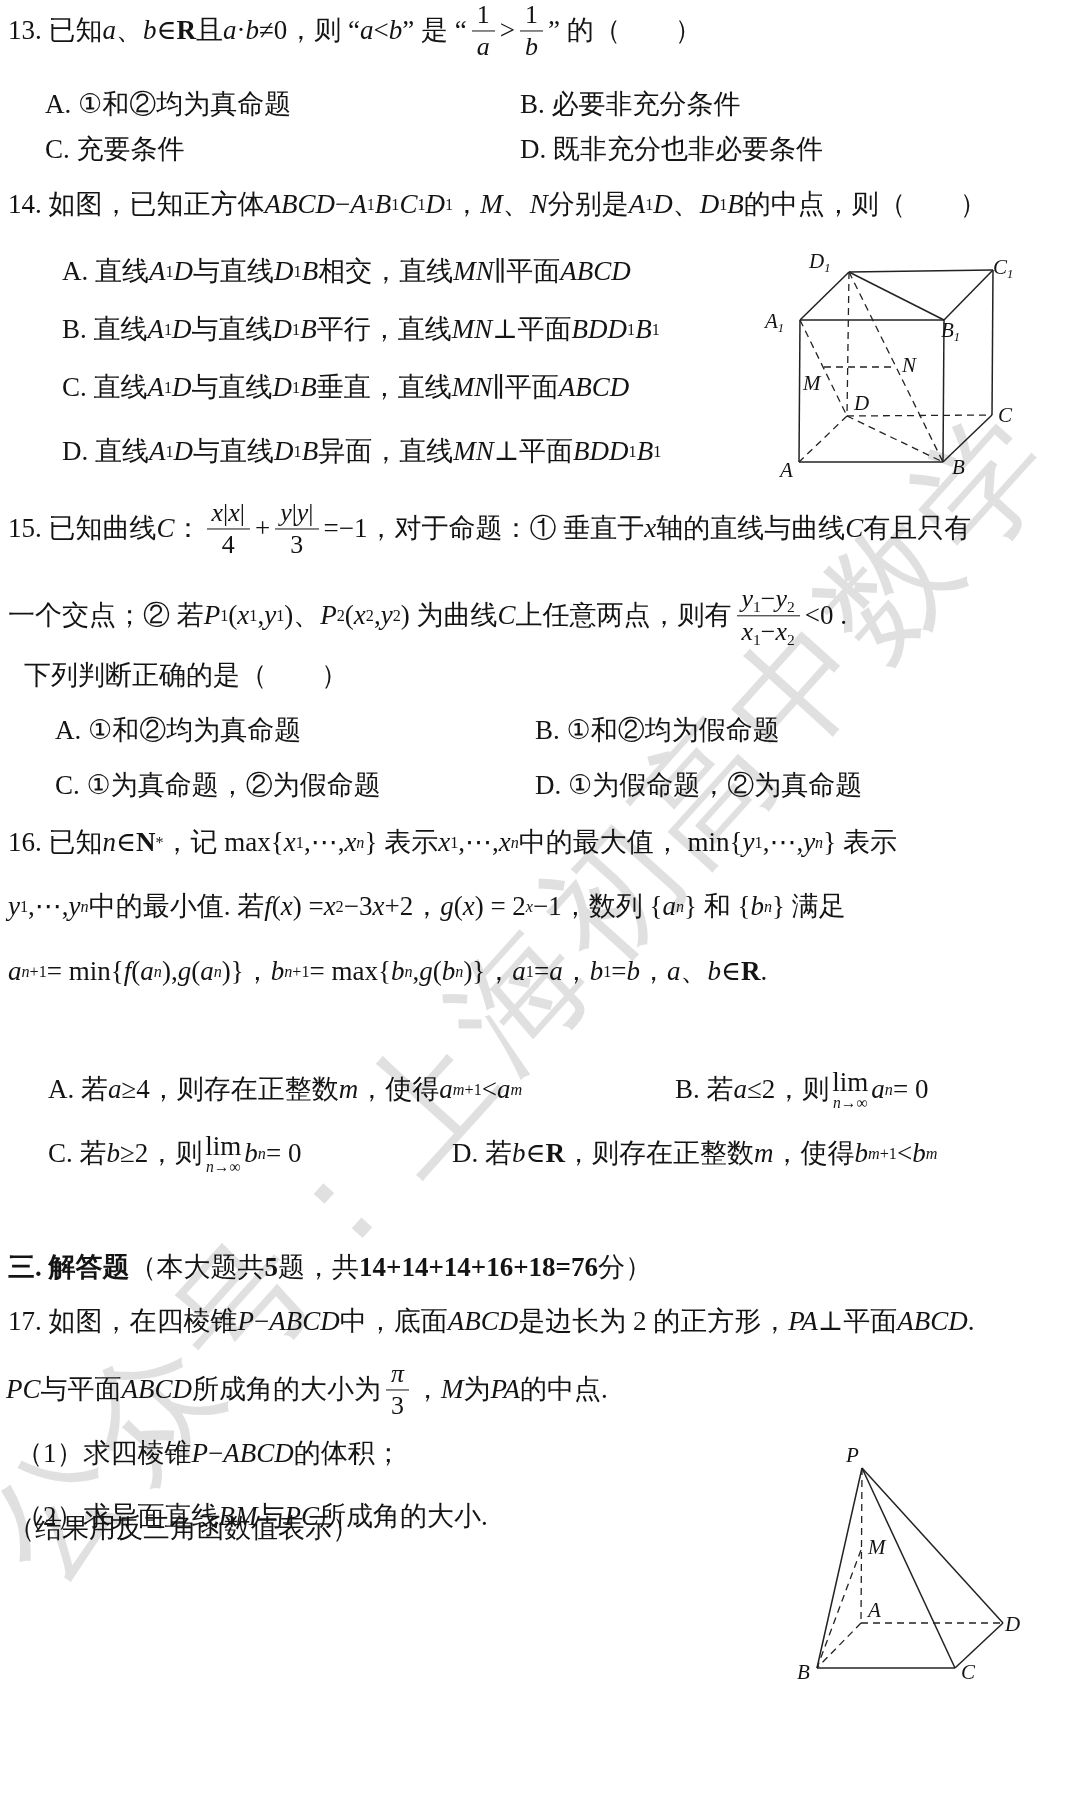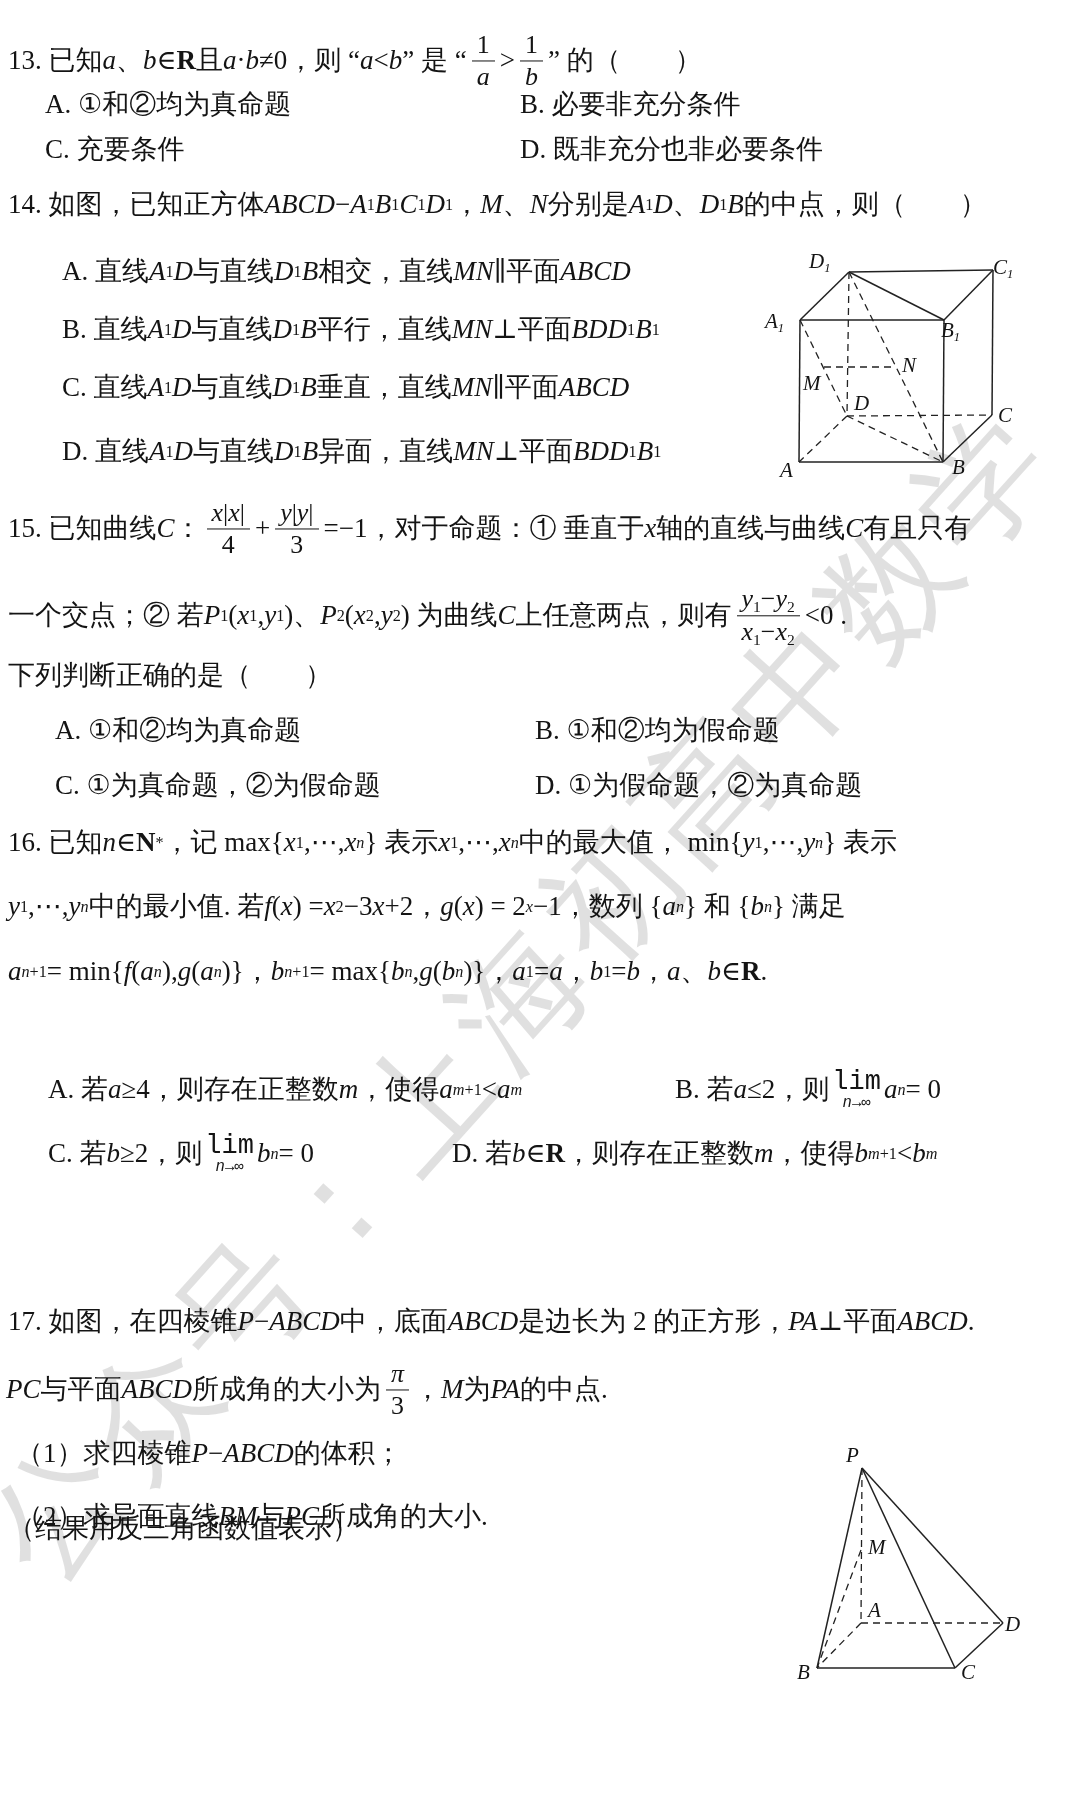--- a/index.html
+++ b/index.html
@@ -25,21 +25,21 @@
   .frac{
     display:inline-flex;flex-direction:column;align-items:center;
     vertical-align:middle;margin:0 5px;line-height:1.12;font-size:0.96em;
   }
   .frac .num{display:block;padding:0 5px 1px;border-bottom:1.6px solid #141414;}
   .frac .den{display:block;padding:1px 5px 0;}
   .ssub{font-size:0.6em;vertical-align:-0.3em;line-height:1;}
   .ssup{font-size:0.6em;vertical-align:0.5em;line-height:1;}
   .lim{
     display:inline-flex;flex-direction:column;align-items:center;
-    vertical-align:-0.55em;line-height:0.95;margin:16px 3px;font-family:Liberation Mono, monospace;
+    vertical-align:-0.55em;line-height:0.95;margin:16px 3px;
   }
   .lim .limtop{display:block;}
   .lim .limunder{display:block;font-size:0.58em;}
   .fig{position:absolute;z-index:2;}
   .fig svg{position:absolute;left:0;top:0;}
   .figlabel{
     position:absolute;font-size:21px;font-style:italic;
     white-space:nowrap;line-height:1;z-index:3;
   }
   #watermark{
@@ -51,21 +51,21 @@
     font-family:"Liberation Serif","DejaVu Serif",serif;
   }
 </style>
 </head>
 <body>
 
 <div id="page">
 
   <div id="watermark">公众号：上海初高中数学</div>
 
-  <div class="line" style="left:8px;top:61px">13. 已知 <span class="it">a</span>、<span class="it">b</span>∈<span class="bd">R</span> 且 <span class="it">a</span>·<span class="it">b</span>≠0，则 “<span class="it">a</span>&lt;<span class="it">b</span>” 是 “<span class="frac">
+  <div class="line" style="left:8px;top:31px">13. 已知 <span class="it">a</span>、<span class="it">b</span>∈<span class="bd">R</span> 且 <span class="it">a</span>·<span class="it">b</span>≠0，则 “<span class="it">a</span>&lt;<span class="it">b</span>” 是 “<span class="frac">
         <span class="num">1</span>
         <span class="den"><span class="it">a</span></span>
       </span>&gt;<span class="frac">
         <span class="num">1</span>
         <span class="den"><span class="it">b</span></span>
       </span>” 的（　　）</div>
   <div class="line" style="left:45px;top:105px">A. ①和②均为真命题</div>
   <div class="line" style="left:520px;top:105px">B. 必要非充分条件</div>
   <div class="line" style="left:45px;top:150px">C. 充要条件</div>
   <div class="line" style="left:520px;top:150px">D. 既非充分也非必要条件</div>
@@ -116,40 +116,41 @@
         <span class="num"><span class="it">x</span>|<span class="it">x</span>|</span>
         <span class="den">4</span>
       </span>+<span class="frac">
         <span class="num"><span class="it">y</span>|<span class="it">y</span>|</span>
         <span class="den">3</span>
       </span>=−1，对于命题：① 垂直于 <span class="it">x</span> 轴的直线与曲线 <span class="it">C</span> 有且只有</div>
   <div class="line" style="left:8px;top:616px">一个交点；② 若 <span class="it">P</span><span class="ssub">1</span>(<span class="it">x</span><span class="ssub">1</span>, <span class="it">y</span><span class="ssub">1</span>)、 <span class="it">P</span><span class="ssub">2</span>(<span class="it">x</span><span class="ssub">2</span>, <span class="it">y</span><span class="ssub">2</span>) 为曲线 <span class="it">C</span> 上任意两点，则有<span class="frac">
         <span class="num"><span class="it">y</span><span class="ssub">1</span>−<span class="it">y</span><span class="ssub">2</span></span>
         <span class="den"><span class="it">x</span><span class="ssub">1</span>−<span class="it">x</span><span class="ssub">2</span></span>
       </span>&lt;0 .</div>
-  <div class="line" style="left:8px;top:676px">下列判断正确的是（　　）</div>
+  <div class="line" style="left:24px;top:676px">下列判断正确的是（　　）</div>
   <div class="line" style="left:55px;top:731px">A. ①和②均为真命题</div>
   <div class="line" style="left:535px;top:731px">B. ①和②均为假命题</div>
   <div class="line" style="left:55px;top:786px">C. ①为真命题，②为假命题</div>
   <div class="line" style="left:535px;top:786px">D. ①为假命题，②为真命题</div>
 
   <div class="line" style="left:8px;top:843px">16. 已知 <span class="it">n</span>∈<span class="bd">N</span><span class="ssup">*</span>，记 max{<span class="it">x</span><span class="ssub">1</span>,⋯,<span class="it">x</span><span class="ssub"><span class="it">n</span></span>} 表示 <span class="it">x</span><span class="ssub">1</span>,⋯,<span class="it">x</span><span class="ssub"><span class="it">n</span></span> 中的最大值， min{<span class="it">y</span><span class="ssub">1</span>,⋯,<span class="it">y</span><span class="ssub"><span class="it">n</span></span>} 表示</div>
   <div class="line" style="left:8px;top:907px"><span class="it">y</span><span class="ssub">1</span>,⋯,<span class="it">y</span><span class="ssub"><span class="it">n</span></span> 中的最小值. 若 <span class="it">f</span>(<span class="it">x</span>) = <span class="it">x</span><span class="ssup">2</span>−3<span class="it">x</span>+2， <span class="it">g</span>(<span class="it">x</span>) = 2<span class="ssup"><span class="it">x</span></span>−1，数列 {<span class="it">a</span><span class="ssub"><span class="it">n</span></span>} 和 {<span class="it">b</span><span class="ssub"><span class="it">n</span></span>} 满足</div>
   <div class="line" style="left:8px;top:972px"><span class="it">a</span><span class="ssub"><span class="it">n</span>+1</span> = min{<span class="it">f</span>(<span class="it">a</span><span class="ssub"><span class="it">n</span></span>),<span class="it">g</span>(<span class="it">a</span><span class="ssub"><span class="it">n</span></span>)}， <span class="it">b</span><span class="ssub"><span class="it">n</span>+1</span> = max{<span class="it">b</span><span class="ssub"><span class="it">n</span></span>,<span class="it">g</span>(<span class="it">b</span><span class="ssub"><span class="it">n</span></span>)}， <span class="it">a</span><span class="ssub">1</span> = <span class="it">a</span>， <span class="it">b</span><span class="ssub">1</span> = <span class="it">b</span>， <span class="it">a</span>、<span class="it">b</span>∈<span class="bd">R</span> .</div>
   <div class="line" style="left:48px;top:1090px">A. 若 <span class="it">a</span>≥4，则存在正整数 <span class="it">m</span>，使得 <span class="it">a</span><span class="ssub"><span class="it">m</span>+1</span>&lt;<span class="it">a</span><span class="ssub"><span class="it">m</span></span></div>
   <div class="line" style="left:675px;top:1090px">B. 若 <span class="it">a</span>≤2，则 <span class="lim">
         <span class="limtop">lim</span>
         <span class="limunder"><span class="it">n</span>→∞</span>
       </span><span class="it">a</span><span class="ssub"><span class="it">n</span></span> = 0</div>
   <div class="line" style="left:48px;top:1154px">C. 若 <span class="it">b</span>≥2，则 <span class="lim">
         <span class="limtop">lim</span>
         <span class="limunder"><span class="it">n</span>→∞</span>
       </span><span class="it">b</span><span class="ssub"><span class="it">n</span></span> = 0</div>
   <div class="line" style="left:452px;top:1154px">D. 若 <span class="it">b</span>∈<span class="bd">R</span>，则存在正整数 <span class="it">m</span>，使得 <span class="it">b</span><span class="ssub"><span class="it">m</span>+1</span>&lt;<span class="it">b</span><span class="ssub"><span class="it">m</span></span></div>
 
+  <div class="line" style="left:8px;top:1268px"><span class="bd">三. 解答题</span>（本大题共 <span class="bd">5</span> 题，共 <span class="bd">14+14+14+16+18=76</span> 分）</div>
 
   <div class="line" style="left:8px;top:1322px">17. 如图，在四棱锥 <span class="it">P</span>−<span class="it">ABCD</span> 中，底面 <span class="it">ABCD</span> 是边长为 2 的正方形，<span class="it">PA</span>⊥平面 <span class="it">ABCD</span>.</div>
   <div class="line" style="left:6px;top:1390px"><span class="it">PC</span> 与平面 <span class="it">ABCD</span> 所成角的大小为<span class="frac">
         <span class="num"><span class="it">π</span></span>
         <span class="den">3</span>
       </span>， <span class="it">M</span> 为 <span class="it">PA</span> 的中点.</div>
   <div class="line" style="left:16px;top:1454px">（1）求四棱锥 <span class="it">P</span>−<span class="it">ABCD</span> 的体积；</div>
   <div class="line" style="left:16px;top:1517px">（2）求异面直线 <span class="it">BM</span> 与 <span class="it">PC</span> 所成角的大小.</div>
   <div class="line" style="left:8px;top:1529px">（结果用反三角函数值表示）</div>
 

